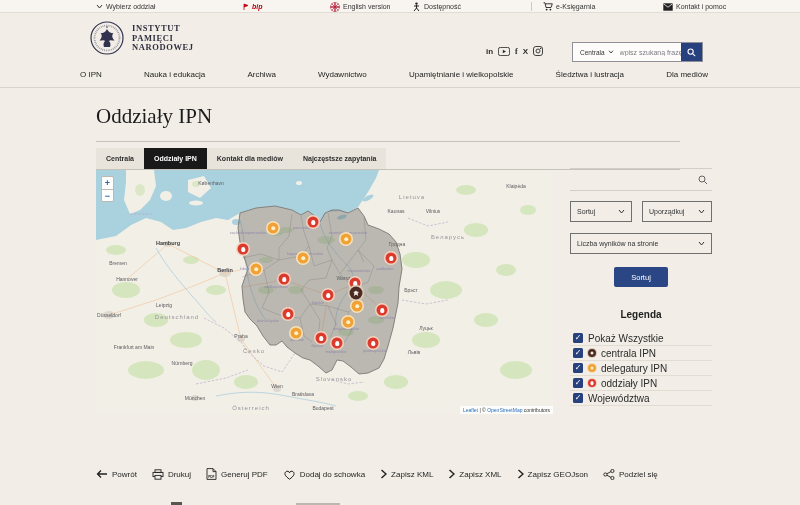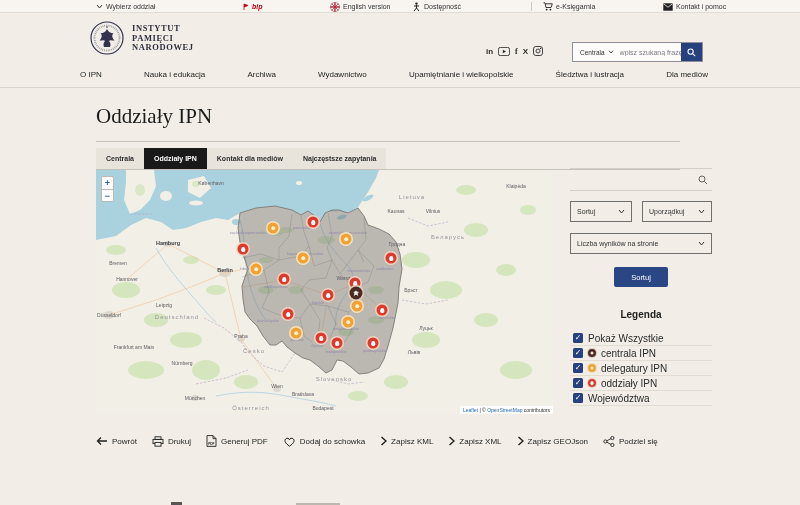--- a/index.html
+++ b/index.html
@@ -79,21 +79,21 @@
   .cbx { width:10px; height:10px; background:#27417e; border-radius:1.5px; color:#fff; font-size:8px; line-height:10px; text-align:center; flex:0 0 auto; cursor:pointer; }
   .lg-label { font-size:10px; color:#2a2a2a; }
   .lg-ic { width:8px; height:8px; border-radius:50%; flex:0 0 auto; position:relative; }
   .lg-ic::after { content:""; position:absolute; left:50%; top:50%; transform:translate(-50%,-50%); border-radius:50%; }
   .lg-centrala { background:#4c2b25; box-shadow:0 0 0 1px #d9c9b4; } .lg-centrala::after { width:3px; height:3px; background:#f0e9dc; }
   .lg-delegatura { background:#f0a236; box-shadow:0 0 0 1px #f3ddb8; } .lg-delegatura::after { width:3px; height:3px; background:#fff0c9; }
   .lg-oddzial { background:#dd3a2e; box-shadow:0 0 0 1px #f0cdbd; } .lg-oddzial::after { width:3px; height:3.5px; background:#fff; border-radius:40%; }
 
   
   .toolbar { display:flex; align-items:center; gap:15px; margin-top:21px; }
-  .tool { display:flex; align-items:center; gap:4px; font-size:8px; color:#1f1f1f; cursor:pointer; white-space:nowrap; }
+  .tool { display:flex; align-items:center; gap:4px; font-size:8px; color:#1f1f1f; cursor:pointer; white-space:nowrap;margin-top:33px; }
   .tool svg { display:block; }
 
   .footer-hint { position:absolute; bottom:0; left:0; width:800px; height:4px; }
   .fh1 { position:absolute; left:171px; bottom:0; width:11px; height:3px; background:#3b3b3b; opacity:.85; }
   .fh2 { position:absolute; left:296px; bottom:0; width:44px; height:2px; background:#9a948a; opacity:.6; }
 </style>
 </head>
 <body>
 
 <div class="topbar">

